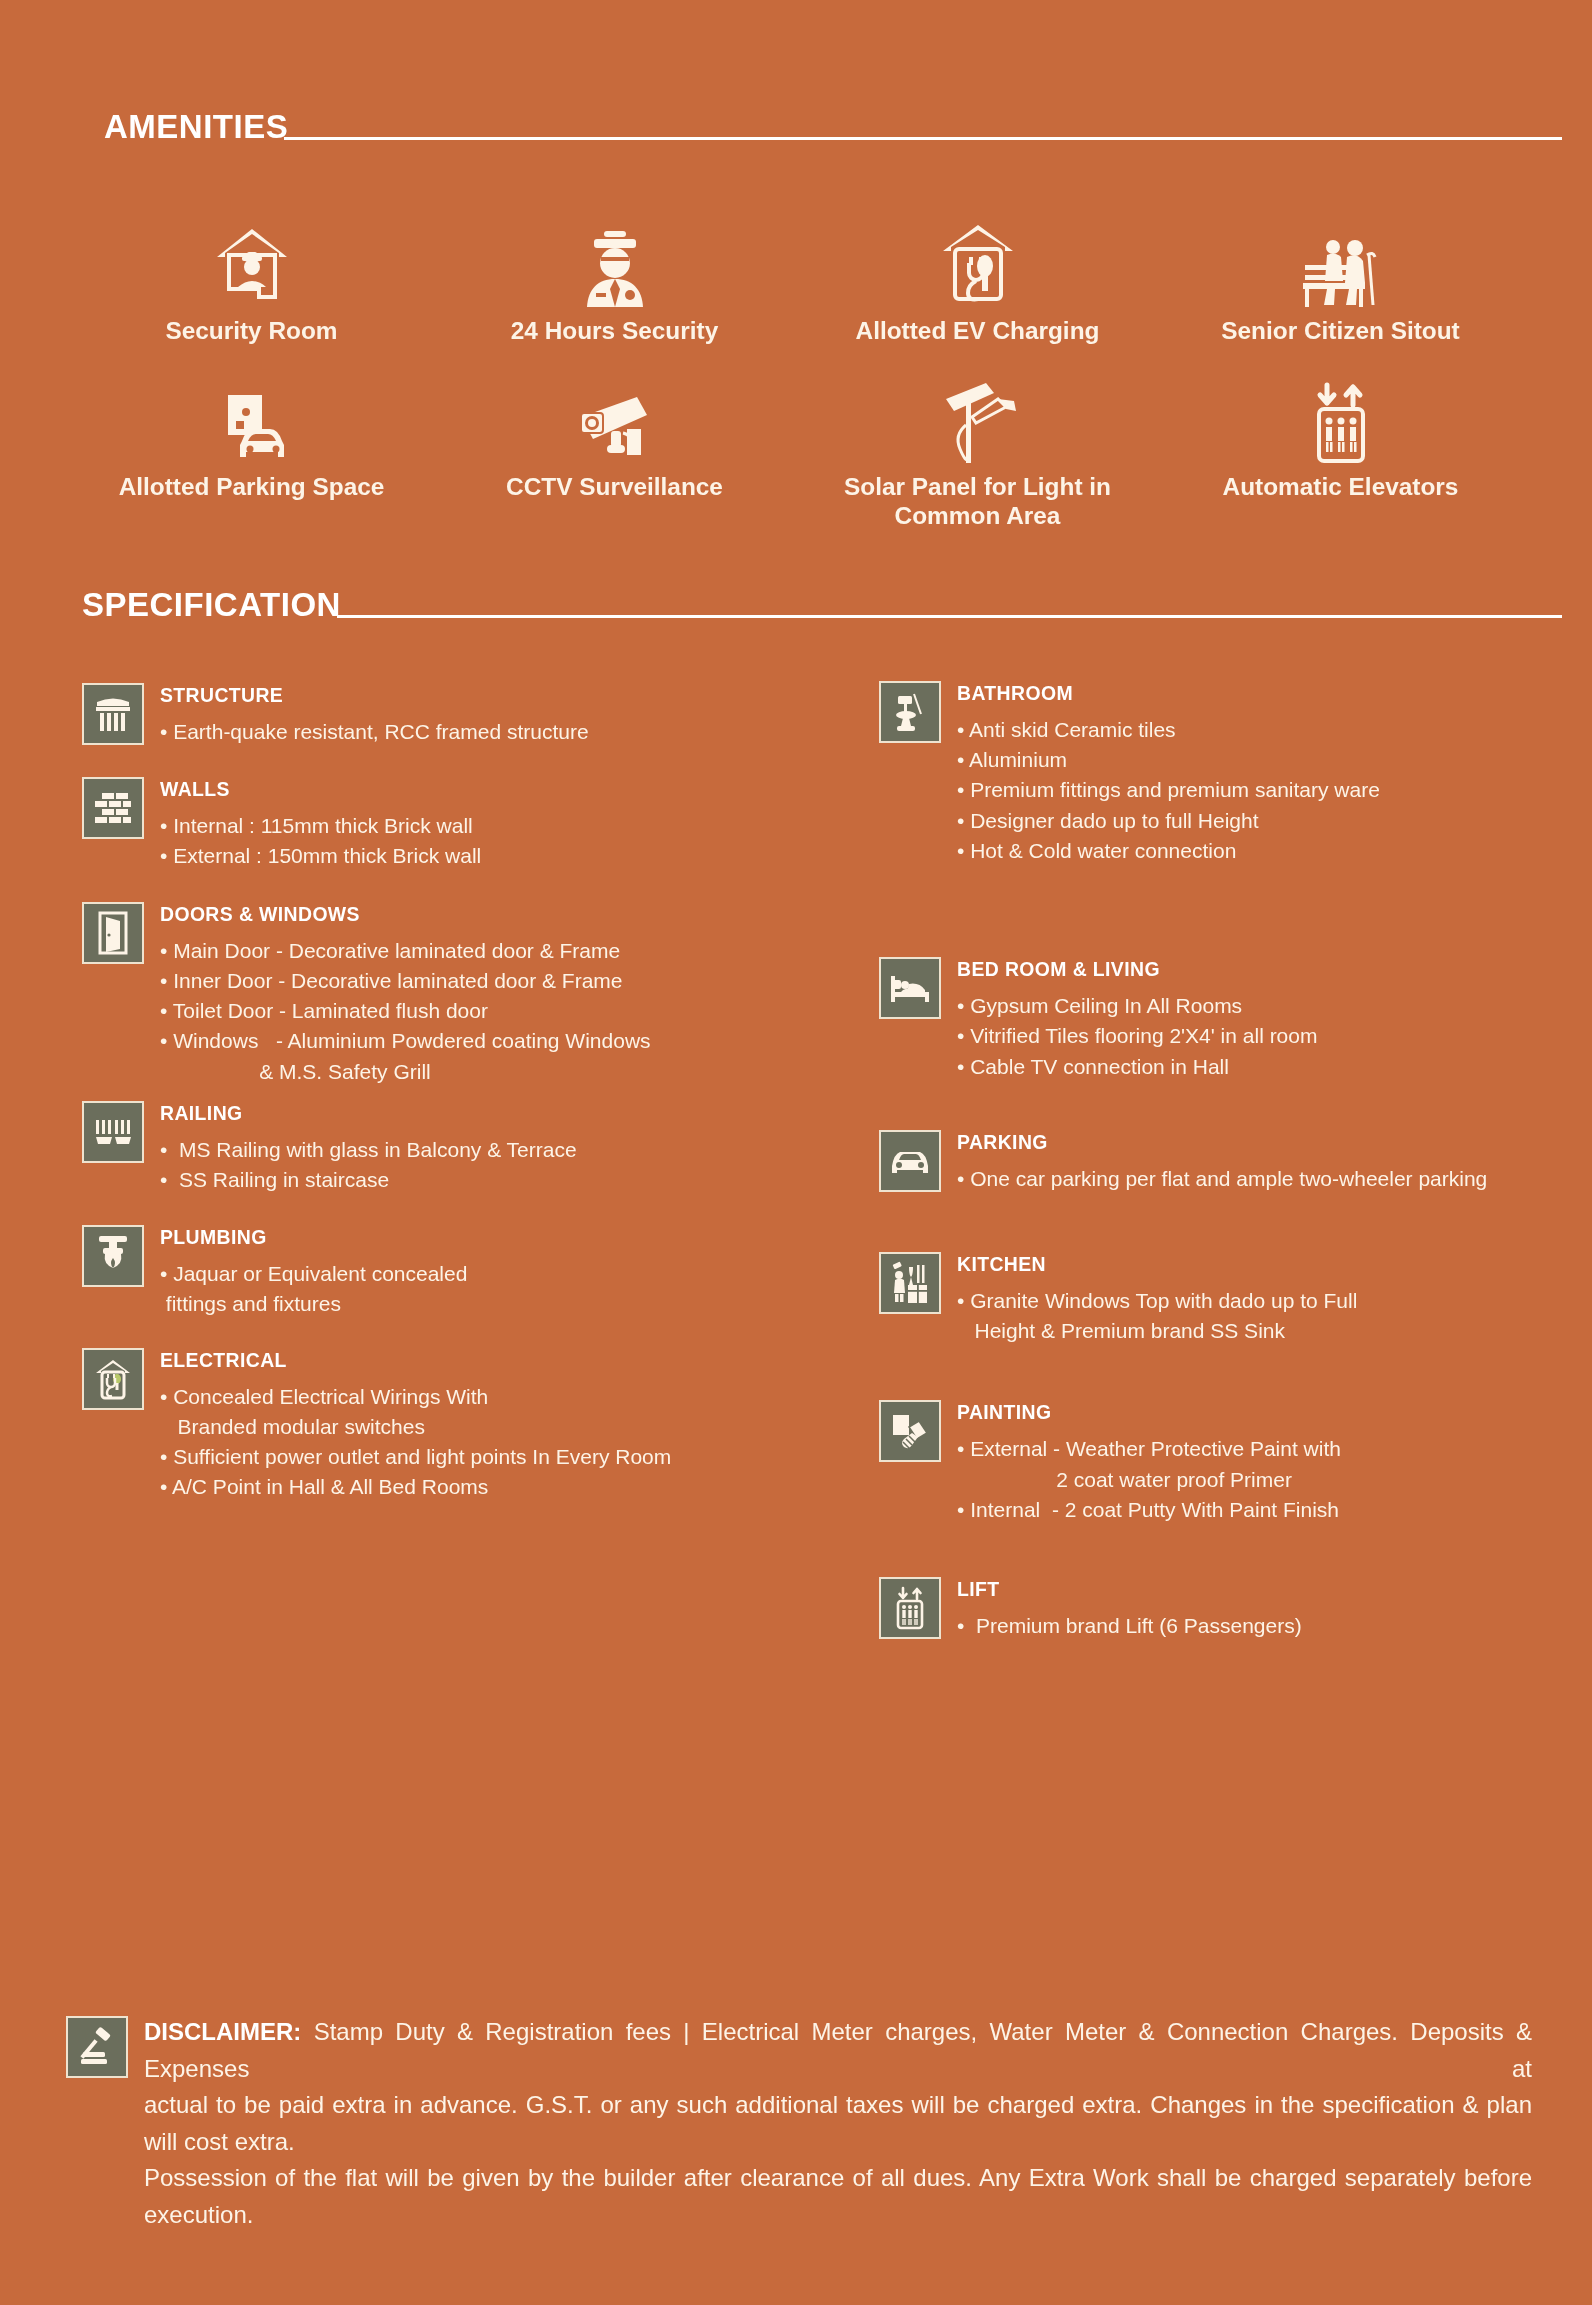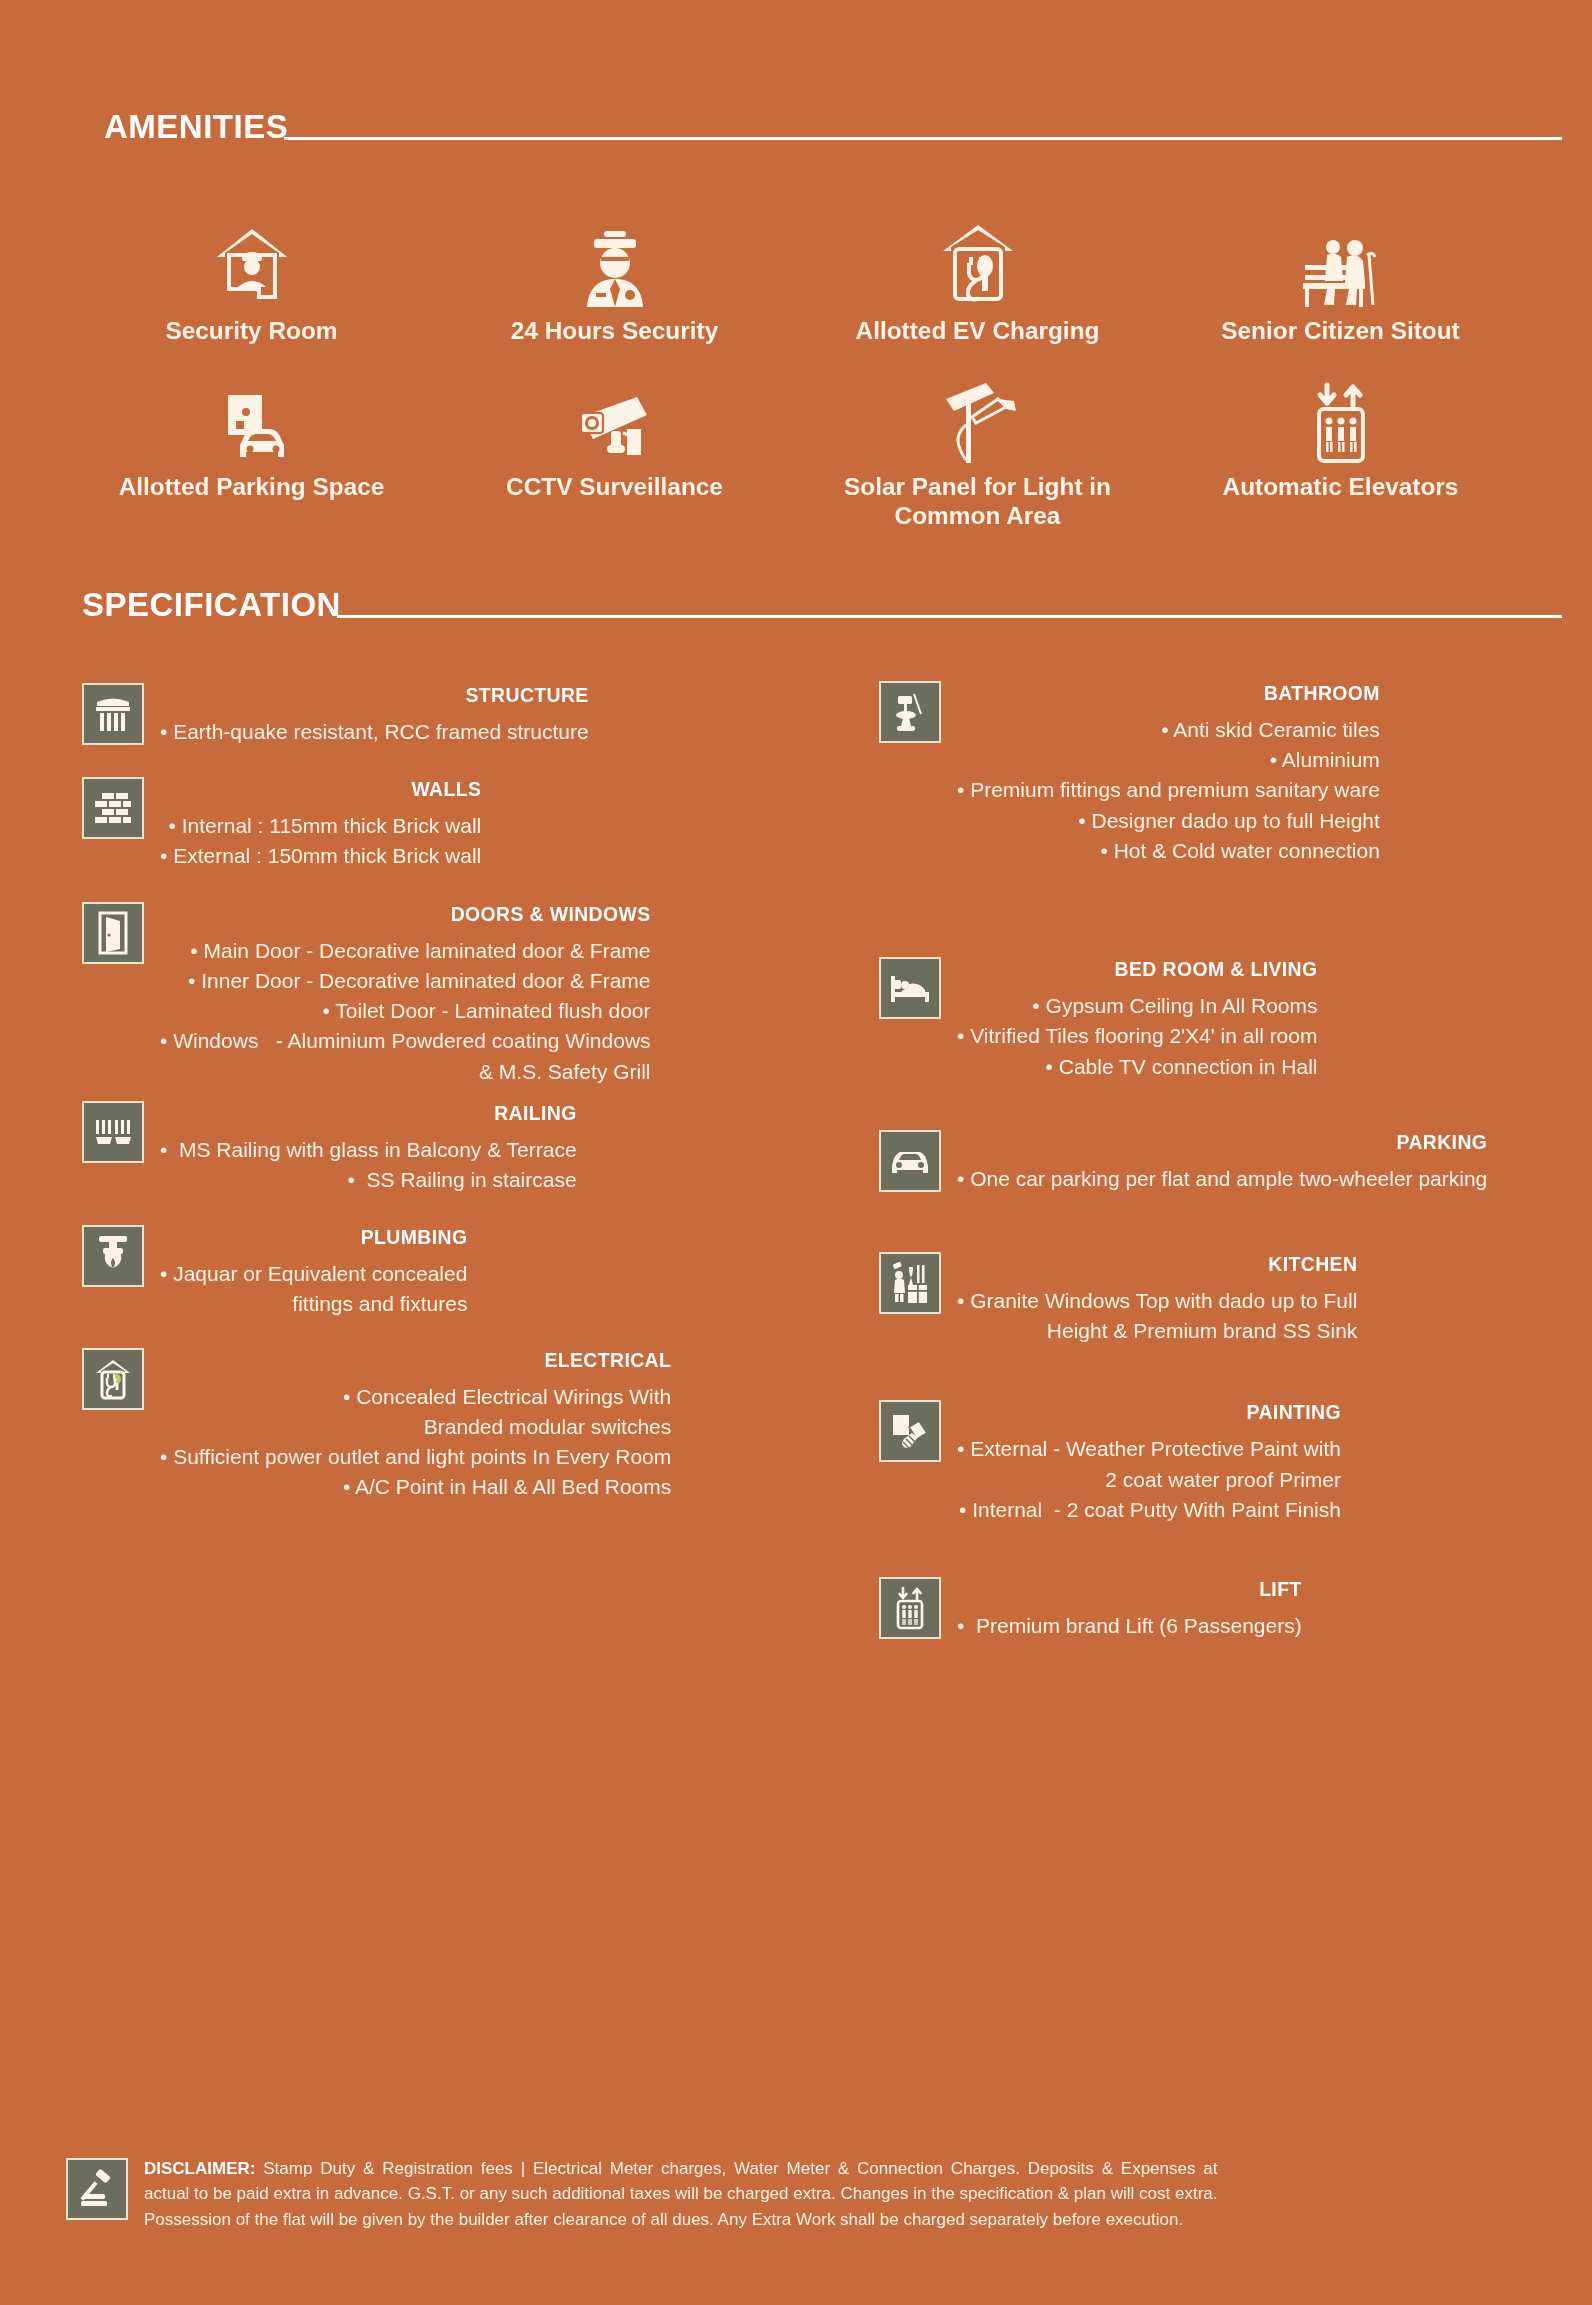--- a/index.html
+++ b/index.html
@@ -70,21 +70,21 @@
     max-width: 299px;
   }
   .amen-row-2 { margin-top: 28px; }
 
   
   .spec-wrap {
     display: flex;
     padding: 34px 40px 0 82px;
     position: relative;
   }
-  .spec-col { width: 50%; position: relative; text-align: right; }
+  .spec-col { width: 50%; position: relative; }
   .spec-col-right { padding-left: 62px; }
 
   .spec-item {
     display: flex;
     align-items: flex-start;
   }
   .spec-badge {
     width: 62px;
     min-width: 62px;
     height: 62px;
@@ -126,21 +126,21 @@
     height: 62px;
     background: #6b6e5c;
     border: 2px solid #efe3cf;
     display: flex;
     align-items: center;
     justify-content: center;
     margin-right: 16px;
     margin-top: 2px;
   }
   .disc-text {
-    font-size: 17px;
+    font-size: 24px;
     line-height: 1.52;
     color: #fdf4e7;
     text-align: justify;
   }
   .disc-text .lead {
     font-weight: bold;
     color: #ffffff;
   }
   .disc-p { display: block; }
   .disc-p.j { text-align: justify; text-align-last: justify; }

